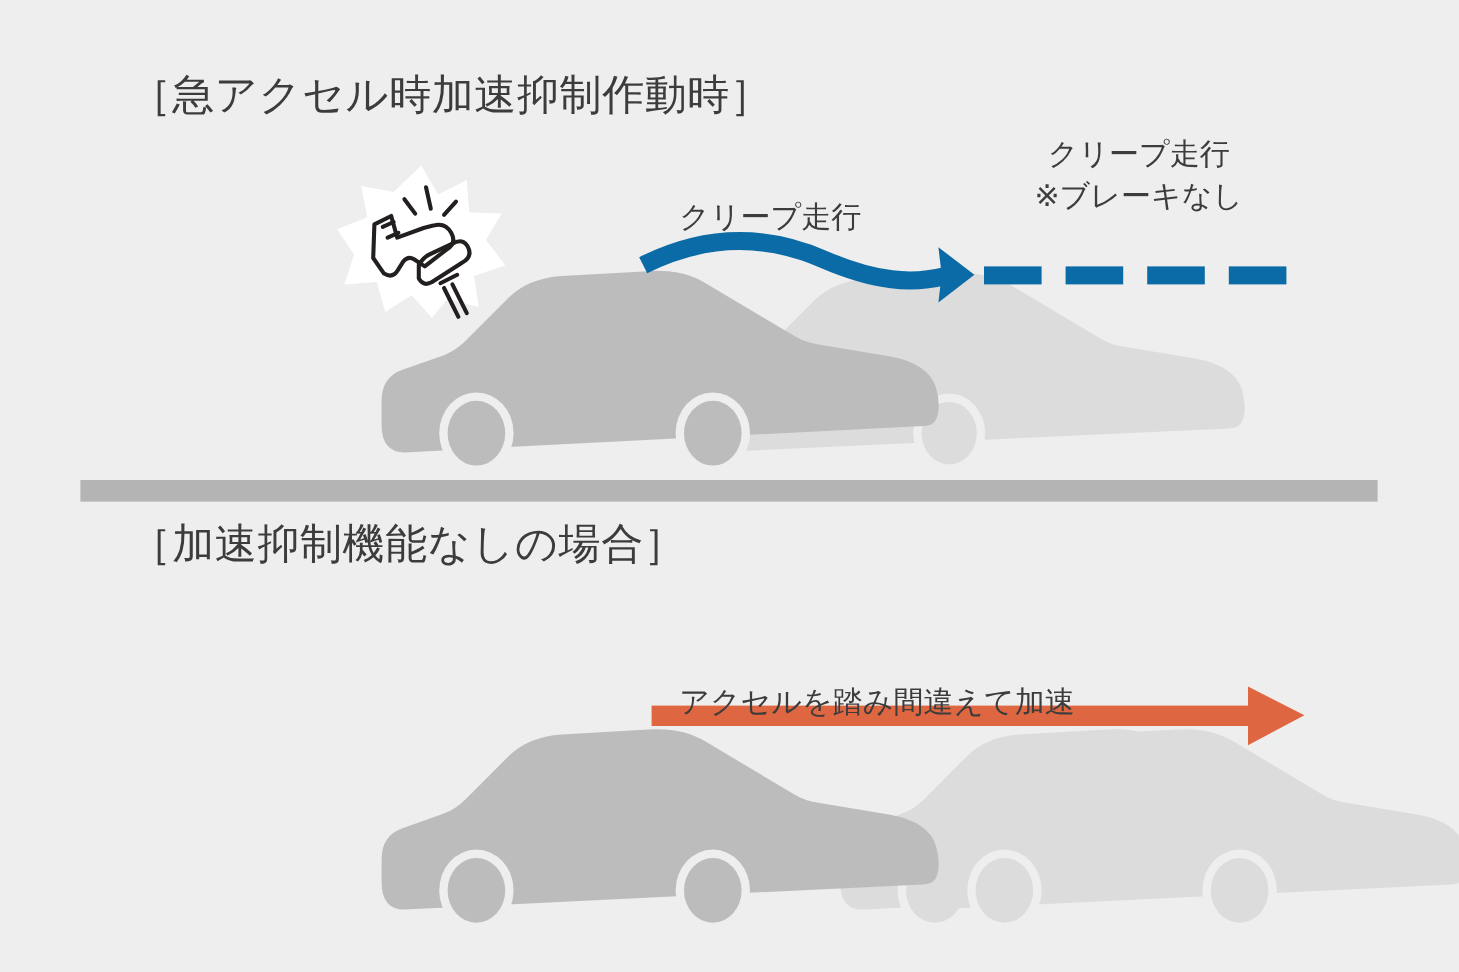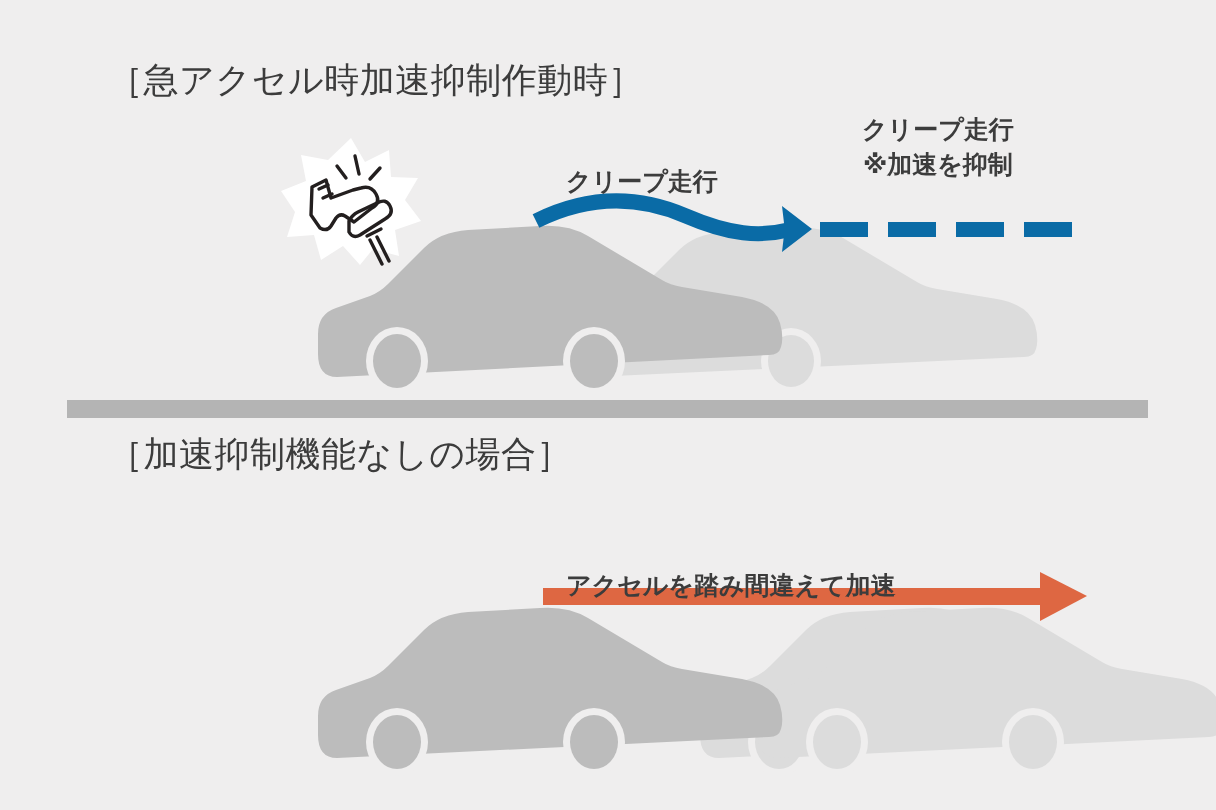--- a/index.html
+++ b/index.html
@@ -34,21 +34,21 @@
   #title-top  { left: 108px; top: 38px; }
   #title-bottom { left: 108px; top: 436px; }
 
   
   .annot {
     position: absolute;
     color: #3c3c3c;
     font-size: 25px;
     line-height: 1.38;
     white-space: nowrap;
-    font-weight: 700;
+    font-weight: 400;
   }
   #label-suppress { left: 566px; top: 140px; }
   #label-creep {
     left: 862px; top: 88px;
     text-align: center;
   }
   #label-creep .line { display: block; }
   #label-mistake { left: 566px; top: 538px; }
 
   
@@ -173,21 +173,21 @@
         </g>
       </svg>
     </div>
 
     <div class="section-title" id="title-top">［急アクセル時加速抑制作動時］</div>
 
     <div class="annot" id="label-suppress">クリープ走行</div>
 
     <div class="annot" id="label-creep">
       <span class="line">クリープ走行</span>
-      <span class="line">※加速を抑制</span>
+      <span class="line">※ブレーキなし</span>
     </div>
   </div>
 
   <div class="scene" id="scene-bottom">
 
     <svg class="layer" width="1216" height="410" viewBox="0 0 1216 410">
 
       <g>
         <path fill="#dcdcdc" d="
           M700 335

